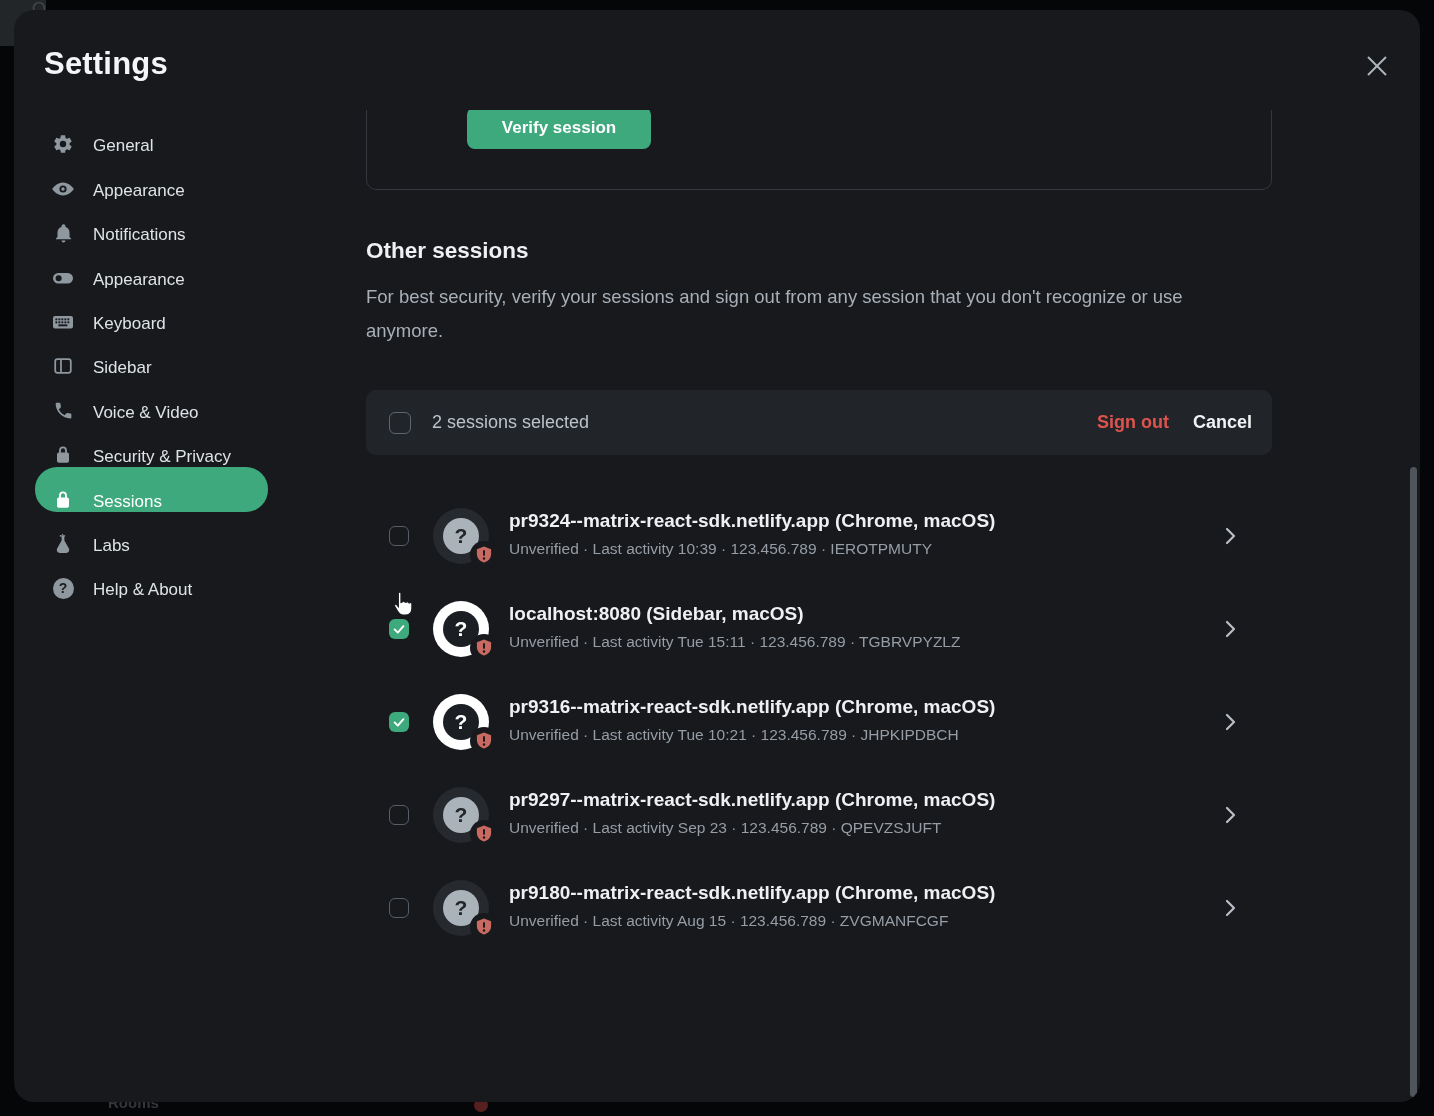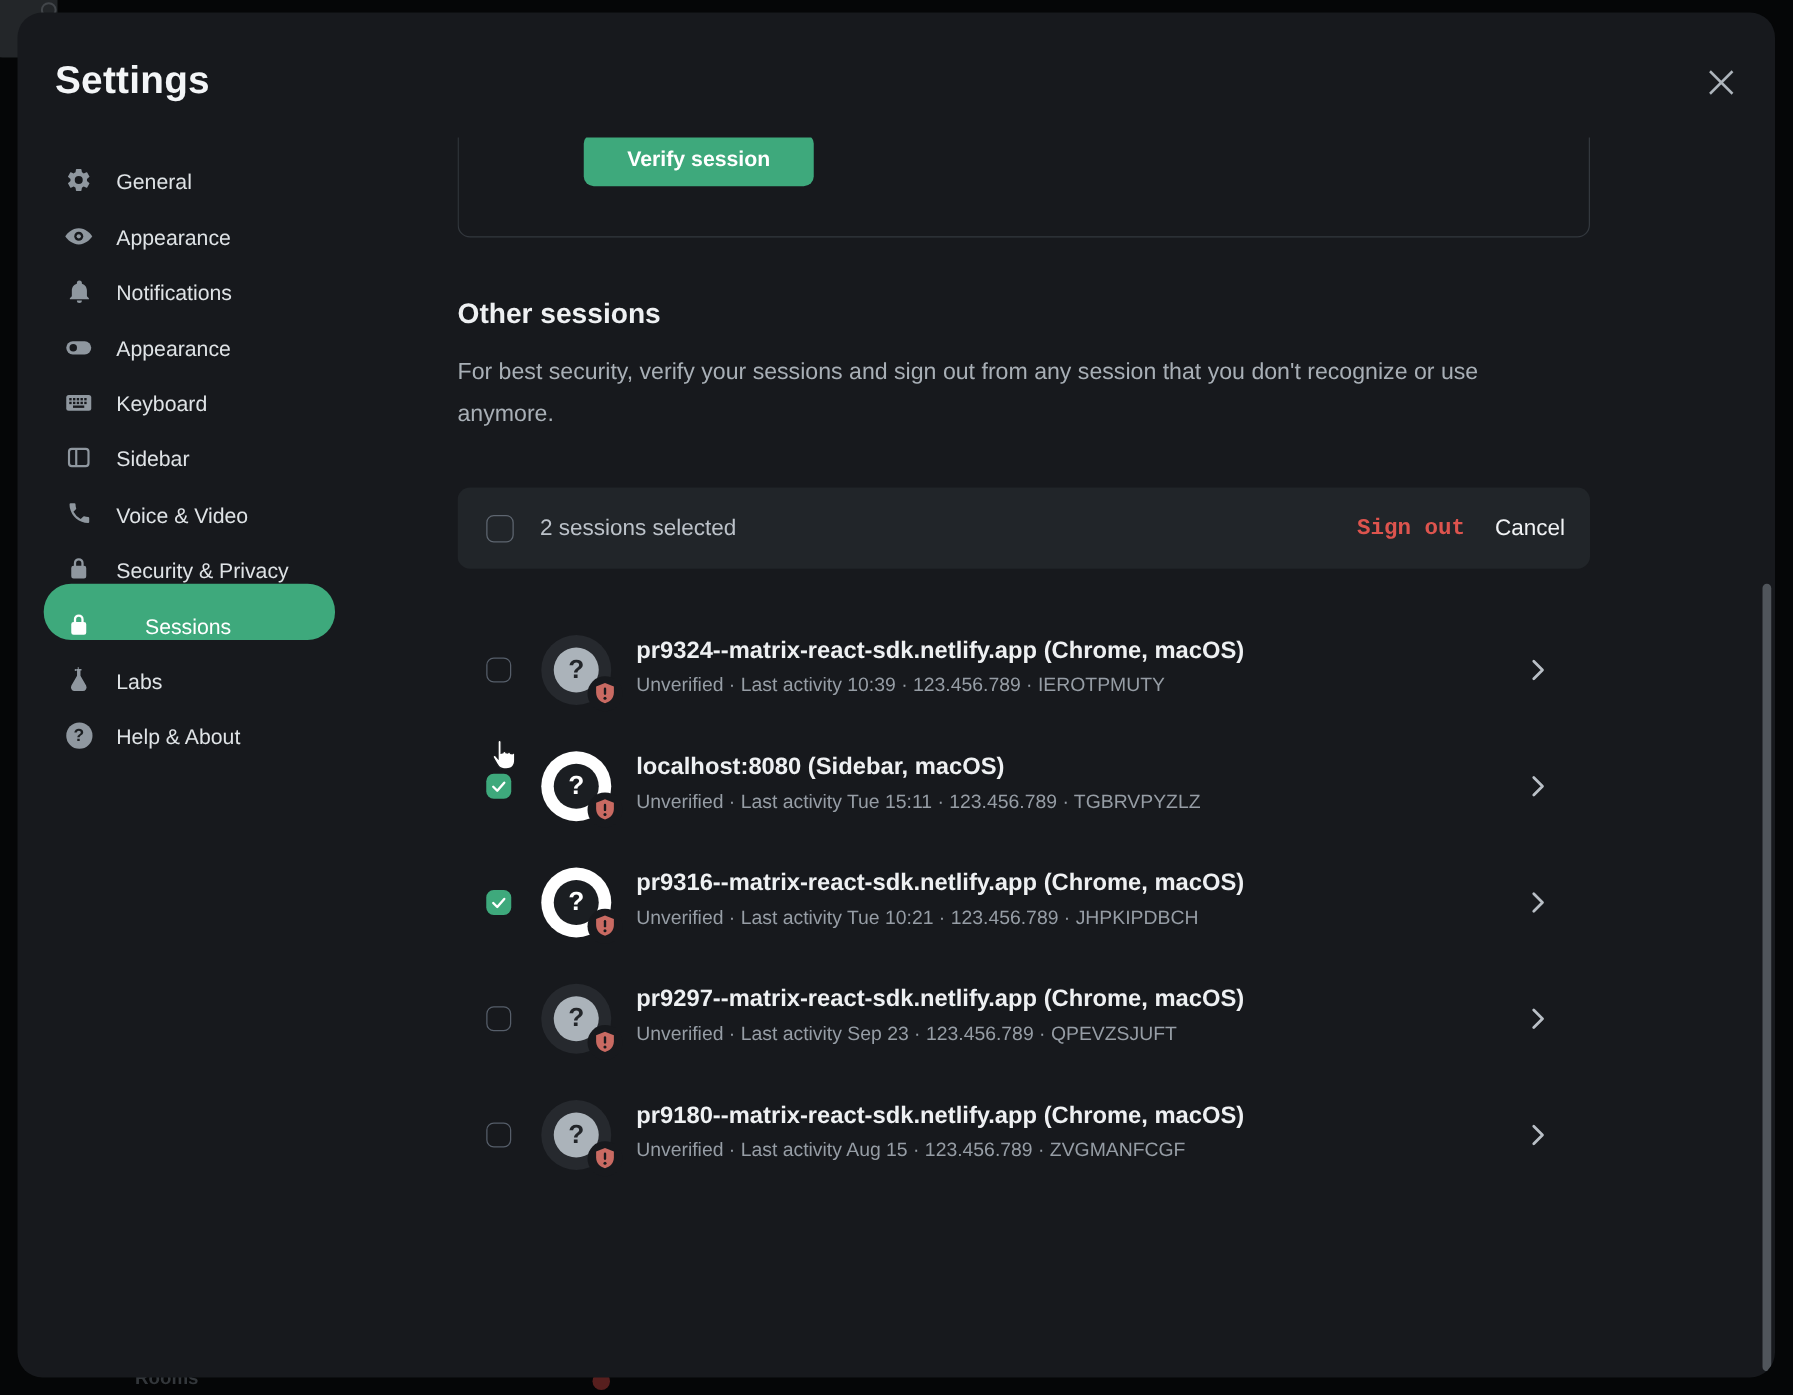--- a/index.html
+++ b/index.html
@@ -17,21 +17,21 @@
             background:var(--dialog-bg,#17191d); border-radius:20px; overflow:hidden; }
 
   .dialog-title { position:absolute; left:30px; top:36px; font-size:31px; font-weight:700; color:#f3f5f7; letter-spacing:.2px; }
   .close-btn { position:absolute; left:1347px; top:41px; width:32px; height:32px; background:none; border:none; cursor:pointer; }
 
   
   .sidebar { position:absolute; left:21px; top:102px; width:240px; }
   .nav-item { position:relative; display:flex; align-items:flex-end; height:44.4px; padding-left:16px; border-radius:22px; cursor:pointer; }
   .nav-icon { width:24px; height:24px; margin-right:18px; display:flex; align-items:center; justify-content:center; flex:0 0 24px; }
   .nav-label { font-size:17px; color:#dfe3e6; }
-  .nav-item.selected { background:var(--accent-green,#3ea97c); width:233px;gap:23px; }
+  .nav-item.selected { background:var(--accent-green,#3ea97c); width:233px; }
   .nav-item.selected .nav-label { color:#ffffff; font-weight:500; }
   .help-circle { width:21px; height:21px; border-radius:50%; background:#8f979f; color:#1a1d20; font-size:14px; font-weight:700;
                  display:flex; align-items:center; justify-content:center; }
 
   
   .content { position:absolute; left:352px; top:100px; width:906px; height:992px; overflow:hidden; }
 
   .verify-card { position:absolute; left:0; top:-32px; width:906px; height:112px; border:1px solid #33383e; border-radius:10px; }
   .verify-btn { position:absolute; left:100px; top:28px; width:184px; height:42px; border:none; border-radius:8px;
                 background:var(--accent-green,#3ea97c); color:#ffffff; font-size:17px; font-weight:700; cursor:pointer;
@@ -39,22 +39,22 @@
 
   .other-heading { position:absolute; left:0; top:128px; font-size:22.5px; font-weight:700; color:#eef0f2; }
   .other-desc { position:absolute; left:0; top:170px; width:830px; font-size:18.5px; line-height:33.5px; color:#a8afb6; }
 
   .selection-bar { position:absolute; left:0; top:280px; width:906px; height:65px; border-radius:10px; background:var(--bar-bg,#212529);
                    display:flex; align-items:center; }
   .sel-checkbox { margin-left:23px; width:22px; height:22px; border:1.5px solid #5e6670; border-radius:6px; background:transparent; cursor:pointer; }
   .sel-label { margin-left:21px; font-size:18px; color:#bcc2c9; }
   .sel-spacer { flex:1; }
   .signout-btn { background:none; border:none; font-size:18px; font-weight:600; color:var(--danger-red,#dd544e); cursor:pointer;
-                 font-family:Liberation Mono, monospace; margin-right:24px; }
-  .cancel-btn { background:none; border:none; font-size:18px; font-weight:400; color:#f0f2f4; cursor:pointer;
+                 font-family:Liberation Sans, sans-serif; margin-right:24px; }
+  .cancel-btn { background:none; border:none; font-size:18px; font-weight:700; color:#f0f2f4; cursor:pointer;
                 font-family:"Liberation Sans", sans-serif; margin-right:20px; }
 
   
   .session-list { position:absolute; left:0; top:0; width:906px; height:992px; }
   .row { position:absolute; left:0; width:906px; height:76px; cursor:pointer; }
   .row1 { top:388px; } .row2 { top:481px; } .row3 { top:574px; } .row4 { top:667px; } .row5 { top:760px; }
 
   .row-checkbox { position:absolute; left:23px; top:28px; width:20px; height:20px; border-radius:6px; border:1.5px solid #565e6a; cursor:pointer; }
   .row-checkbox.checked { border:none; background:var(--accent-green,#3ea97c); display:flex; align-items:center; justify-content:center; }
 

